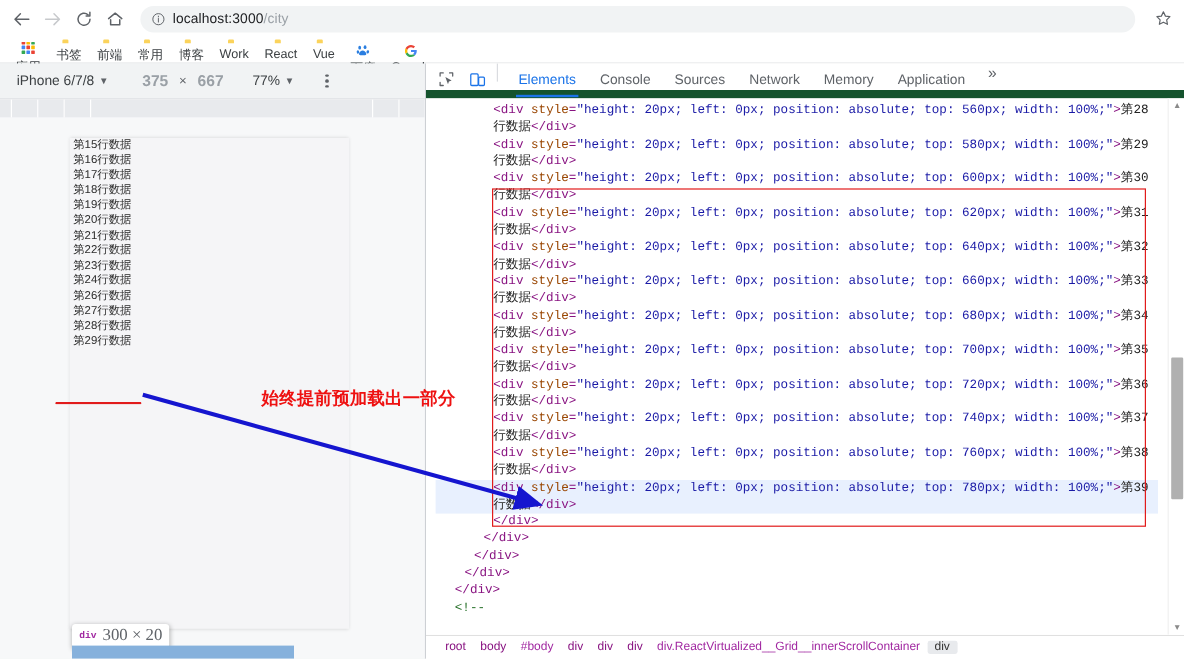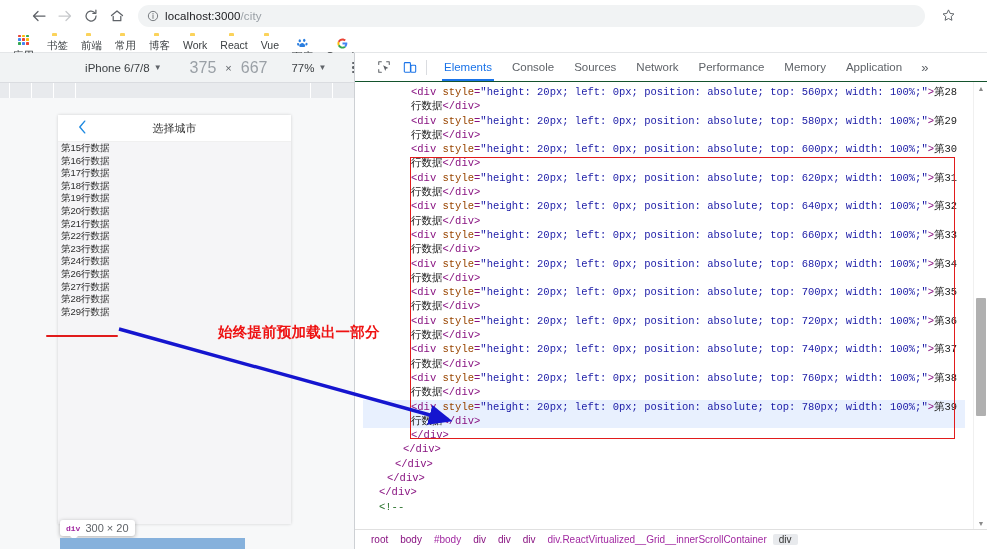--- a/index.html
+++ b/index.html
@@ -8,21 +8,21 @@
     overflow: hidden;
     background: #fff;
     font-family: "Liberation Sans", sans-serif;
     -webkit-font-smoothing: antialiased;
   }
   .app { position: relative; width: 987px; height: 549px; background:#fff; }
 
   
   .browser-toolbar {
     position: absolute; left:0; top:0; width:987px; height:31px;
-    background:#fff; display:flex; align-items:center; padding:0 26px;
+    background:#fff; display:flex; align-items:center; padding:0 5px;
   }
   .nav-btn {
     width:26px; height:26px; display:flex; align-items:center; justify-content:center;
     color:#5f6368; flex:none;
   }
   .nav-btn.disabled { color:#c7c9cc; }
   .nav-btn svg { display:block; }
   .omnibox {
     flex:1; height:22px; margin-left:8px; margin-right:10px;
     background:#f1f3f4; border-radius:11px;
@@ -49,25 +49,25 @@
   .google-ico { width:11px; height:11px; }
 
   
   .device-pane {
     position:absolute; left:0; top:53px; width:355px; height:496px;
     background:#f1f3f4; border-right:1px solid #cdd0d4; overflow:hidden;
   }
   .device-topbar {
     position:absolute; left:0; top:0; width:355px; height:30px;
     background:#f1f3f4; border-bottom:1px solid #dadce0;
-    display:flex; align-items:center; padding-left:14px; gap:0;justify-content:flex-end;
+    display:flex; align-items:center; padding-left:14px; gap:0;
   }
   .dev-select { font-size:11.5px; color:#3c4043; display:flex; align-items:center; gap:4px; }
   .caret { font-size:8px; color:#5f6368; line-height:1; }
-  .dev-dim { font-size:16px; color:#9aa0a6; }
+  .dev-dim { font-size:13px; color:#9aa0a6;font-weight:bold; }
   .dev-x { font-size:11px; color:#5f6368; }
   .dev-zoom { font-size:11.5px; color:#3c4043; display:flex; align-items:center; gap:4px; }
   .kebab { display:flex; flex-direction:column; gap:2px; align-items:center; }
   .kebab i { width:2.6px; height:2.6px; background:#5f6368; border-radius:50%; display:block; }
 
   .ruler {
     position:absolute; left:0; top:30px; width:355px; height:15px;
     background:#fff; display:flex; align-items:stretch;
   }
   .ruler .seg { background:#e8eaed; border-right:1px solid #fff; height:15px; }
@@ -96,39 +96,39 @@
   .list-row {
     height:12.6px; font-size:9.5px; line-height:12.6px; color:#2b2b2b;
     padding-left:3px; white-space:nowrap;
   }
   .hl-tooltip {
     position:absolute; left:60px; top:422px;
     background:#fff; border-radius:3px; box-shadow:0 1px 4px rgba(0,0,0,0.3);
     padding:2px 6px; display:flex; align-items:center; gap:5px; white-space:nowrap;
   }
   .hl-tooltip .tag { font-size:8px; color:#a128a1; font-weight:bold; font-family:"Liberation Mono", monospace; }
-  .hl-tooltip .dims { font-size:11px; color:#5f6368; font-family:Liberation Sans, sans-serif; }
+  .hl-tooltip .dims { font-size:14px; color:#5f6368; font-family:Liberation Serif, serif; }
   .hl-tooltip:after {
     content:''; position:absolute; left:10px; bottom:-4px;
     border-left:4px solid transparent; border-right:4px solid transparent;
     border-top:4px solid #fff;
   }
   .hl-band {
     position:absolute; left:60px; top:440px; width:185px; height:12px;
     background:#86b1dc;
   }
 
   
   .devtools {
     position:absolute; left:355px; top:53px; width:632px; height:496px;
     background:#fff; display:flex; flex-direction:column;
   }
   .dt-tabbar {
-    height:29px; display:flex; align-items:center; gap:0;
-    border-bottom:1px solid #14532d; background:#fff; flex:none; padding-left:16px;
+    height:29px; display:flex; align-items:flex-start; gap:0;
+    border-bottom:7px solid #14532d; background:#fff; flex:none; padding-left:4px;
   }
   .dt-icon-btn { width:26px; height:26px; display:flex; align-items:center; justify-content:center; }
   .dt-sep { width:1px; height:15px; background:#dadce0; margin:0 7px 0 3px; }
   .dt-tab {
     font-size:11.5px; color:#5f6368; padding:0 10px; height:28px;
     display:flex; align-items:center; position:relative; white-space:nowrap;
   }
   .dt-tab.active { color:#1a73e8; }
   .dt-tab.active:after {
     content:''; position:absolute; left:8px; right:8px; bottom:0; height:2px; background:#1a73e8;
@@ -330,28 +330,20 @@
       <div class="seg" style="width:22px"></div>
       <div class="seg" style="width:22px"></div>
       <div class="seg" style="width:235px"></div>
       <div class="seg" style="width:22px"></div>
       <div class="seg" style="width:22px"></div>
     </div>
 
     <div class="viewport-area">
       <div class="phone">
 
-        <div class="phone-header">
-          <span class="back-chevron">
-            <svg width="9" height="15" viewBox="0 0 10 16">
-                <path d="M7.5 1.5L2 8l5.5 6.5" fill="none" stroke="currentColor" stroke-width="1.6" stroke-linecap="round" stroke-linejoin="round"></path>
-              </svg>
-          </span>
-          <span class="phone-title">选择城市</span>
-        </div>
 
         <div class="phone-list">
           <div class="list-row">第15行数据</div>
           <div class="list-row">第16行数据</div>
           <div class="list-row">第17行数据</div>
           <div class="list-row">第18行数据</div>
           <div class="list-row">第19行数据</div>
           <div class="list-row">第20行数据</div>
           <div class="list-row">第21行数据</div>
           <div class="list-row">第22行数据</div>
@@ -393,23 +385,20 @@
           <span>Elements</span>
         </div>
       <div class="dt-tab">
           <span>Console</span>
         </div>
       <div class="dt-tab">
           <span>Sources</span>
         </div>
       <div class="dt-tab">
           <span>Network</span>
-        </div>
-      <div class="dt-tab">
-          <span>Performance</span>
         </div>
       <div class="dt-tab">
           <span>Memory</span>
         </div>
       <div class="dt-tab">
           <span>Application</span>
         </div>
       <div class="dt-more">»</div>
     </div>
 

